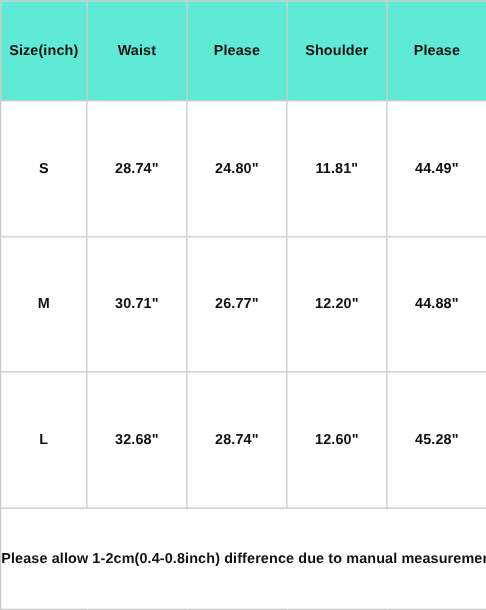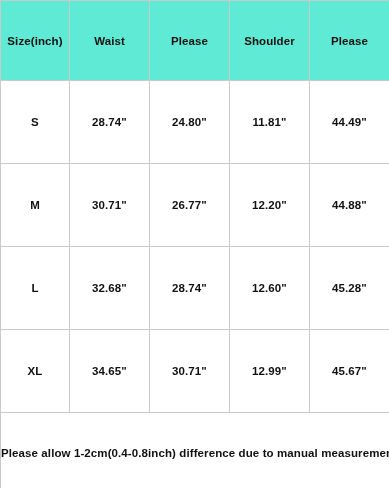--- a/index.html
+++ b/index.html
@@ -103,27 +103,20 @@
       <td>12.20"</td>
       <td>44.88"</td>
     </tr>
     <tr class="data-row">
       <td class="size-cell">L</td>
       <td>32.68"</td>
       <td>28.74"</td>
       <td>12.60"</td>
       <td>45.28"</td>
     </tr>
-    <tr class="data-row">
-      <td class="size-cell">XL</td>
-      <td>34.65"</td>
-      <td>30.71"</td>
-      <td>12.99"</td>
-      <td>45.67"</td>
-    </tr>
   </tbody>
 
   <tfoot>
     <tr>
       <td class="note-cell" colspan="5">Please allow 1-2cm(0.4-0.8inch) difference due to manual measurement</td>
     </tr>
   </tfoot>
 </table>
 
 </body></html>

